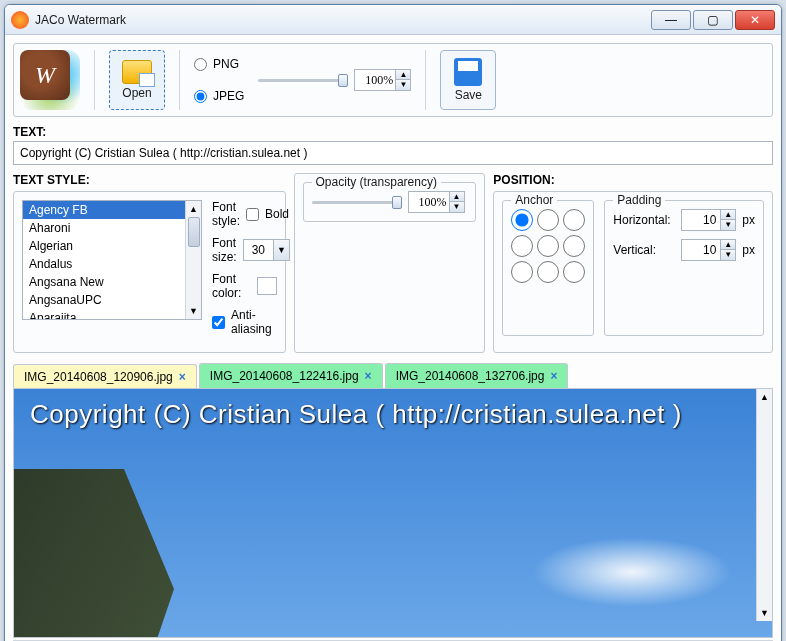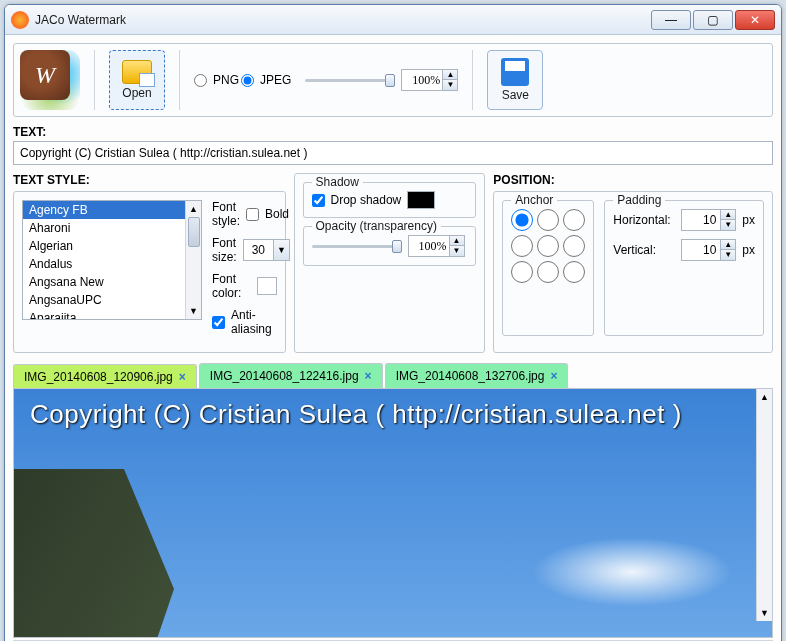--- a/index.html
+++ b/index.html
@@ -22,21 +22,21 @@
   radial-gradient(circle at 70% 40%, rgba(0,174,239,.8), transparent 55%),
   radial-gradient(circle at 50% 75%, rgba(140,198,63,.8), transparent 55%); border-radius:12px;}
 .vdiv{ width:1px; align-self:stretch; background:#d0d6de; margin:0 4px;}
 .bigbtn{ width:56px;height:60px; border:1px solid #9fb6d4; border-radius:4px; background:#f4f8fd; display:flex; flex-direction:column; align-items:center; justify-content:center; gap:2px; cursor:pointer;}
 .bigbtn.active{ border:1px dashed #3d7ac4; background:#eaf2fc;}
 .bigbtn .blabel{ color:#1a1a1a;}
 .openicon{ width:30px;height:24px; background:linear-gradient(#ffe27a,#f2b200); border:1px solid #cc9a00; border-radius:3px; position:relative;}
 .openicon:after{ content:""; position:absolute; right:-4px; bottom:-4px; width:14px;height:12px; background:#fff; border:1px solid #7aa6de;}
 .saveicon{ width:28px;height:28px; background:#2a7de1; border-radius:3px; position:relative;}
 .saveicon:after{ content:""; position:absolute; left:4px; top:3px; right:4px; height:10px; background:#fff;}
-.radiorow{ display:flex; flex-direction:row; gap:2px;}
+.radiorow{ display:flex; flex-direction:column; gap:18px;}
 .radiolabel{ display:flex; align-items:center; gap:6px;}
 input[type=radio],input[type=checkbox]{ margin:0;}
 .slider-area{ display:flex; align-items:center; gap:6px; padding-left:4px;}
 .slider-track{ width:90px; height:3px; background:#c0c8d2; position:relative; border-radius:2px;}
 .slider-thumb{ position:absolute; right:0; top:-5px; width:10px;height:13px; background:linear-gradient(#f9fbfe,#cfdcec); border:1px solid #7a92af; border-radius:2px;}
 .spinner{ display:flex; align-items:center; border:1px solid #abb5c1; height:22px; background:#fff;}
 .spinner input{ width:40px; border:none; text-align:right; padding:2px 2px; outline:none;font-family:Liberation Serif, serif;}
 .spinbtns{ display:flex; flex-direction:column; border-left:1px solid #abb5c1;}
 .spinbtns div{ width:14px;height:10px; font-size:8px; text-align:center; line-height:9px; background:linear-gradient(#f4f7fb,#d9e4f0); border-bottom:1px solid #abb5c1; cursor:pointer;}
 .spinbtns div:last-child{ border-bottom:none;}
@@ -63,21 +63,21 @@
 .fieldset{ border:1px solid #c0c8d2; border-radius:3px; padding:8px 8px 8px 8px; margin-bottom:8px; position:relative;}
 .fieldset .legend{ position:absolute; top:-8px; left:8px; background:#fbfcfd; padding:0 4px; color:#1a1a1a;}
 .anchorgrid{ display:grid; grid-template-columns:repeat(3,22px); grid-template-rows:repeat(3,22px); gap:4px;}
 .spinplain{ display:inline-flex; align-items:center; border:1px solid #abb5c1; height:22px; background:#fff;}
 .spinplain input{ border:none; width:38px; text-align:right; padding:2px 4px; outline:none;}
 .spinplain .spb{ display:flex; flex-direction:column; border-left:1px solid #abb5c1;}
 .spinplain .spb div{ width:14px;height:10px; font-size:8px; text-align:center; line-height:9px; background:linear-gradient(#f4f7fb,#d9e4f0); border-bottom:1px solid #abb5c1;}
 .spinplain .spb div:last-child{border-bottom:none;}
 .tabs{ display:flex; gap:2px; margin-top:10px;}
 .tab{ display:flex; align-items:center; gap:6px; padding:5px 10px; border:1px solid #c0c8d2; border-bottom:none; border-radius:3px 3px 0 0; background:#86efac; cursor:pointer;}
-.tab.active{ background:#bef264; position:relative; top:1px;}
+.tab.active{ background:#fef9c3; position:relative; top:1px;}
 .tab .closex{ color:#2f74d0; cursor:pointer; font-weight:bold;}
 .preview{ border:1px solid #c0c8d2; height:250px; position:relative; overflow:hidden; background:#fff;}
 .preview .sky{ position:absolute; inset:0; background:linear-gradient(#3b82d6,#6aa7e8);}
 .preview .cloud1{ position:absolute; right:40px; bottom:30px; width:200px; height:70px; background:radial-gradient(ellipse at center, rgba(255,255,255,.9), rgba(255,255,255,0) 70%);}
 .preview .rock{ position:absolute; left:-30px; top:80px; width:200px; height:400px; background:linear-gradient(120deg,#2b3828,#4a5a3e); clip-path:polygon(0 0, 70% 0, 95% 30%, 78% 55%, 88% 80%, 60% 100%, 0 100%);}
 .preview .wmtext{ position:absolute; left:16px; top:10px; color:#fff; font-family:"Agency FB","Arial Narrow",sans-serif; font-size:26px; letter-spacing:.5px; text-shadow:1px 1px 2px #000;}
 .preview .vscroll{ position:absolute; right:0; top:0; bottom:16px; width:16px; background:#f1f3f6; border-left:1px solid #d0d6de; display:flex; flex-direction:column; align-items:center;}
 .preview .vscroll .arr{ height:16px; font-size:9px; display:flex;align-items:center;justify-content:center; width:100%;}
 .preview .vscroll .track{ flex:1;}
 .hscroll{ height:16px; margin-top:2px; background:#f1f3f6; border:1px solid #d0d6de; display:flex; align-items:center;}
@@ -189,28 +189,20 @@
             <input type="checkbox" checked="" style="">
             <span>Anti-aliasing</span>
           </div>
           <div style="clear:both"></div>
         </div>
       </div>
 
       <div class="colbox" style="flex:0.95">
         <div class="panel">
           <div class="fieldset">
-            <div class="legend">Shadow</div>
-            <div class="formrow" style="margin:0">
-              <input type="checkbox" checked="" style="">
-              <span>Drop shadow</span>
-              <div class="swatch black"></div>
-            </div>
-          </div>
-          <div class="fieldset">
             <div class="legend">Opacity (transparency)</div>
             <div class="slider-area" style="padding:0">
               <div class="slider-track">
                 <div class="slider-thumb"></div>
               </div>
               <div class="spinner">
                 <input value="100%" style="">
                 <div class="spinbtns">
                   <div>▲</div>
                   <div>▼</div>

